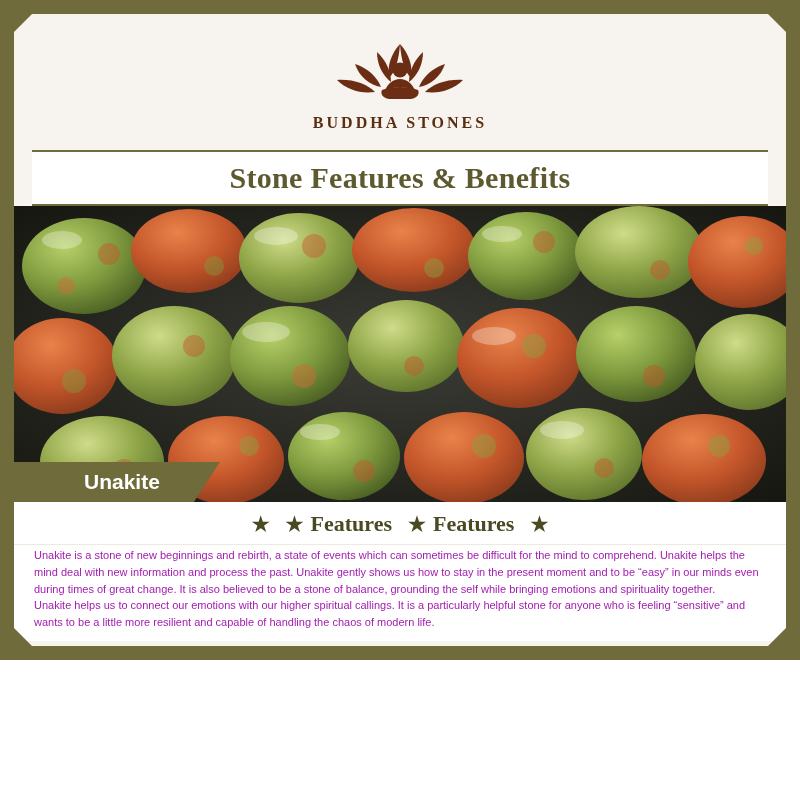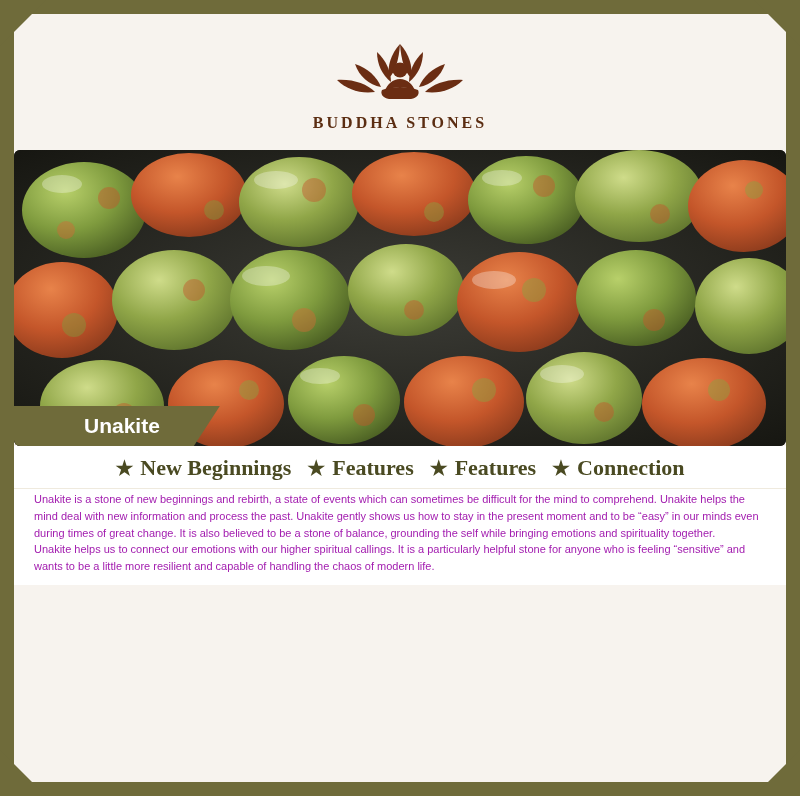--- a/index.html
+++ b/index.html
@@ -10,21 +10,21 @@
     width: 800px;
     height: 800px;
     font-family: "Liberation Sans", sans-serif;
     background: #ffffff;
     overflow: hidden;
   }
 
   .page {
     position: relative;
     width: 800px;
-    height: 796px;
+    height: 660px;
     background: #f7f3ee;
     box-sizing: border-box;
     overflow: hidden;
   }
 
   
   .corner {
     position: absolute;
     width: 0;
     height: 0;
@@ -116,21 +116,20 @@
     font-family: "Liberation Serif", serif;
     letter-spacing: 0.3px;
   }
 
   
   .photo {
     position: relative;
     height: 296px;
     overflow: hidden;
     background: #2a2a26;
-    border-radius: 6px;
   }
   .photo svg { display:block; width:100%; height:100%; }
 
   .stone-label {
     position: absolute;
     left: 0;
     bottom: 0;
     background: #6f6b3a;
     color: #ffffff;
     font-size: 21px;
@@ -202,20 +201,23 @@
           <path d="M138 52 C128 62 114 66 100 64 C108 56 122 51 138 52 Z"></path>
 
           <circle cx="75" cy="42" r="7.5"></circle>
           <path d="M75 51 C68 51 62 56 60 63 C66 60 70 59 75 59 C80 59 84 60 90 63 C88 56 82 51 75 51 Z"></path>
           <path d="M57 62 C62 60 68 59 75 59 C82 59 88 60 93 62 C95 66 92 70 86 71 L64 71 C58 70 55 66 57 62 Z"></path>
         </g>
       </svg>
       <div class="brand-name">BUDDHA STONES</div>
     </div>
 
+    <div class="title-banner">
+      <h1>Stone Features &amp; Benefits</h1>
+    </div>
 
     <div class="photo">
       <svg viewBox="0 0 772 296" preserveAspectRatio="none" aria-hidden="true">
         <defs>
           <radialGradient id="s1" cx="35%" cy="30%" r="75%">
             <stop offset="0%" stop-color="#b8d06a"></stop>
             <stop offset="55%" stop-color="#7f9b3e"></stop>
             <stop offset="100%" stop-color="#4d6224"></stop>
           </radialGradient>
           <radialGradient id="s2" cx="40%" cy="28%" r="78%">
@@ -292,33 +294,31 @@
           <ellipse cx="306" cy="226" rx="20" ry="8"></ellipse>
           <ellipse cx="548" cy="224" rx="22" ry="9"></ellipse>
         </g>
       </svg>
       <div class="stone-label">Unakite</div>
     </div>
 
     <div class="benefits">
       <div class="benefit">
         <span class="star">★</span>
-        <span>New Beginnings</span>
       </div>
       <div class="benefit">
         <span class="star">★</span>
         <span>Features</span>
       </div>
       <div class="benefit">
         <span class="star">★</span>
         <span>Features</span>
       </div>
       <div class="benefit">
         <span class="star">★</span>
-        <span>Connection</span>
       </div>
     </div>
 
     <div class="copy">
       <p>Unakite is a stone of new beginnings and rebirth, a state of events which can sometimes be difficult for the mind to comprehend. Unakite helps the mind deal with new information and process the past. Unakite gently shows us how to stay in the present moment and to be “easy” in our minds even during times of great change. It is also believed to be a stone of balance, grounding the self while bringing emotions and spirituality together.</p>
       <p>Unakite helps us to connect our emotions with our higher spiritual callings. It is a particularly helpful stone for anyone who is feeling “sensitive” and wants to be a little more resilient and capable of handling the chaos of modern life.</p>
     </div>
 
   </div>
 </div>

